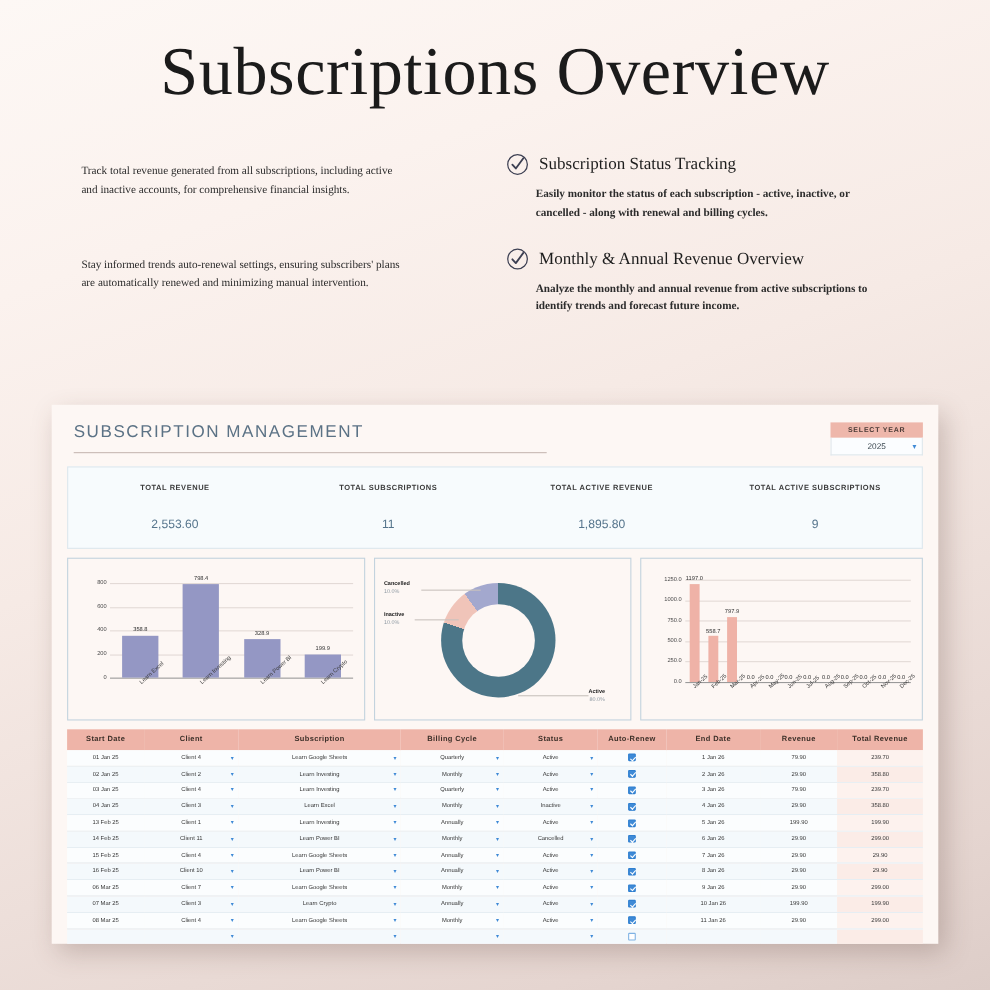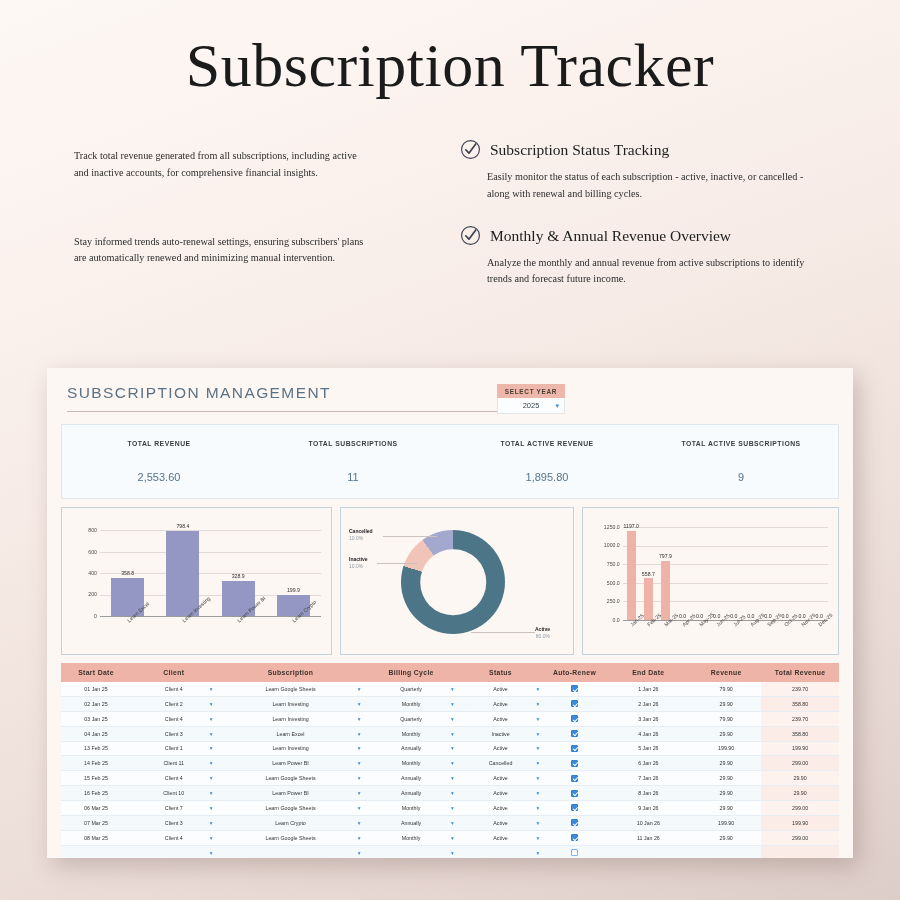--- a/index.html
+++ b/index.html
@@ -52,53 +52,53 @@
   }
   .feature-desc {
     font-family: "Liberation Serif", serif;
     font-size: 10.2px;
     line-height: 1.65;
     color: #2c2c2c;
     padding-left: 30px;
     padding-top: 9px;
     max-width: 330px;
   }
-  .feature.col-right .feature-desc { padding-left: 27px; max-width: 350px; }
+  .feature.col-right .feature-desc { padding-left: 27px; max-width: 350px; font-weight: bold; }
 
   
   .dashboard {
     position: absolute;
     left: 47px; top: 368px;
     width: 806px; height: 490px;
     background: #fdf7f4;
     box-shadow: 6px 8px 22px rgba(90,60,55,0.26);
     padding: 16px 14px 0 14px;
     overflow: hidden;
   }
 
   .dash-topbar {
     display: flex;
     align-items: flex-start;
-    justify-content: flex-start;
+    justify-content: space-between;
   }
   .dash-title {
     font-family: "Liberation Sans", sans-serif;
     font-size: 15.5px;
     letter-spacing: 1.4px;
     color: #5b7285;
     font-weight: 400;
     padding-left: 6px;
   }
   .title-rule {
     height: 1px;
     background: #c8b9b4;
     width: 430px;
     margin: 9px 0 0 6px;
   }
-  .year-box { width: 68px; }
+  .year-box { width: 84px; }
   .year-label {
     background: #eeb7ab;
     color: #4a3a36;
     font-family: "Liberation Sans", sans-serif;
     font-size: 6.4px;
     font-weight: bold;
     letter-spacing: 0.7px;
     text-align: center;
     padding: 4px 0 3px 0;
   }
@@ -281,21 +281,21 @@
     border: solid #fff;
     border-width: 0 1px 1px 0;
     transform: rotate(42deg);
   }
   .chk.off { background: #fff; border: 1px solid #7fb3e4; }
   .chk.off::after { display: none; }
 </style>
 </head>
 <body>
 
-<div class="hero-title">Subscription Tracker</div>
+<div class="hero-title">Subscriptions Overview</div>
 
 <div class="features">
 
   <div class="feature col-left">
     <div class="feature-desc">Track total revenue generated from all subscriptions, including active and inactive accounts, for comprehensive financial insights.</div>
   </div>
 
   <div class="feature col-right">
     <div class="feature-head">
       <span class="check-icon">

